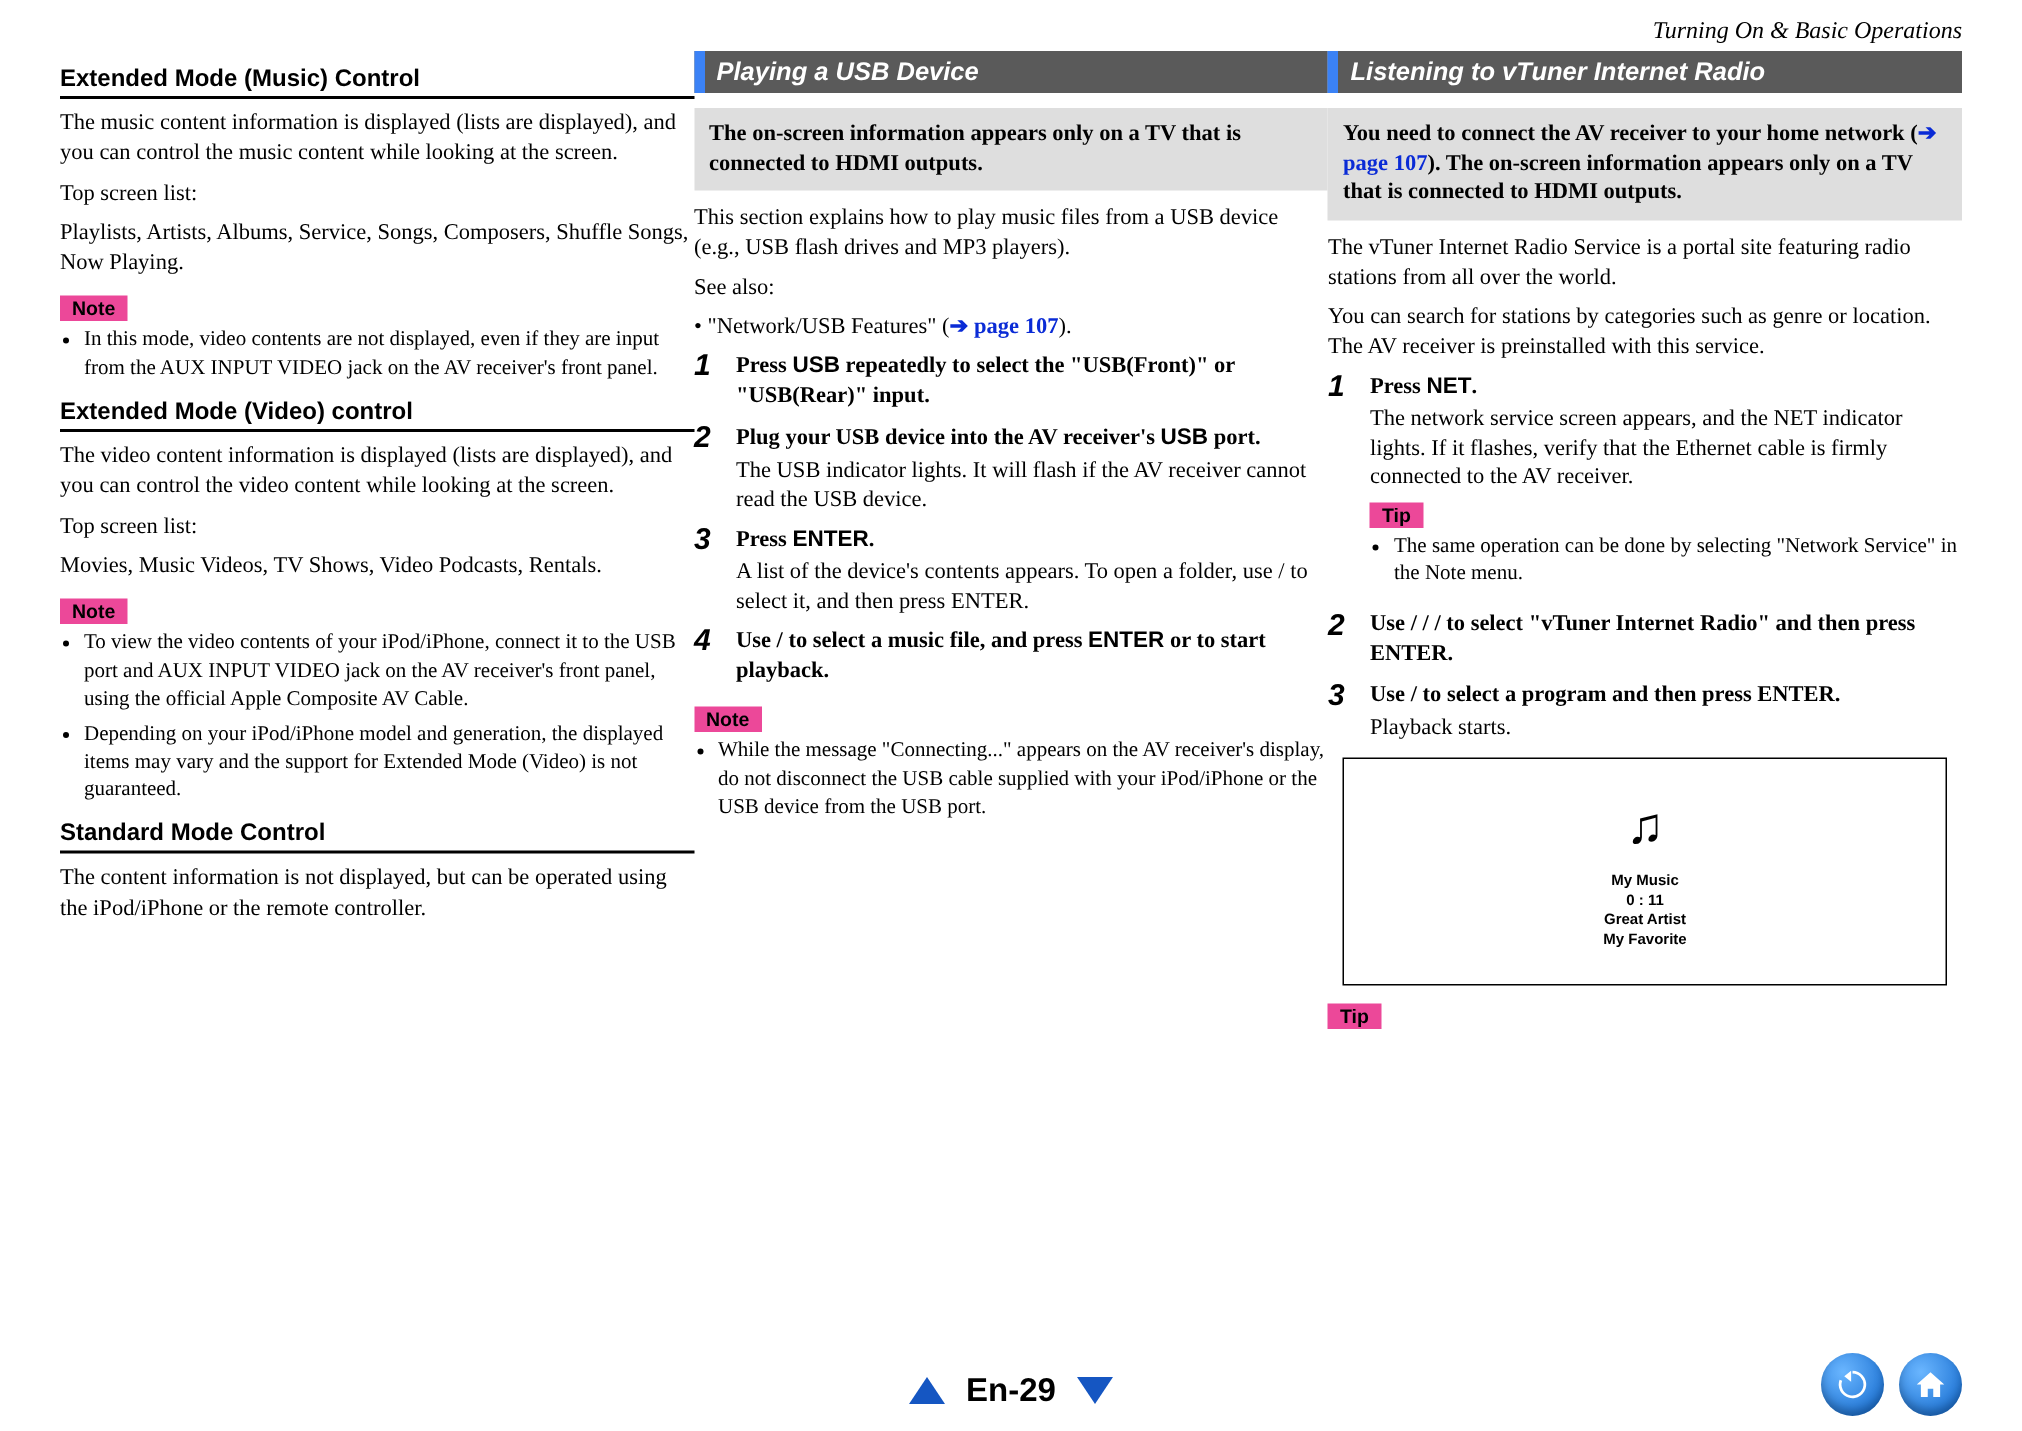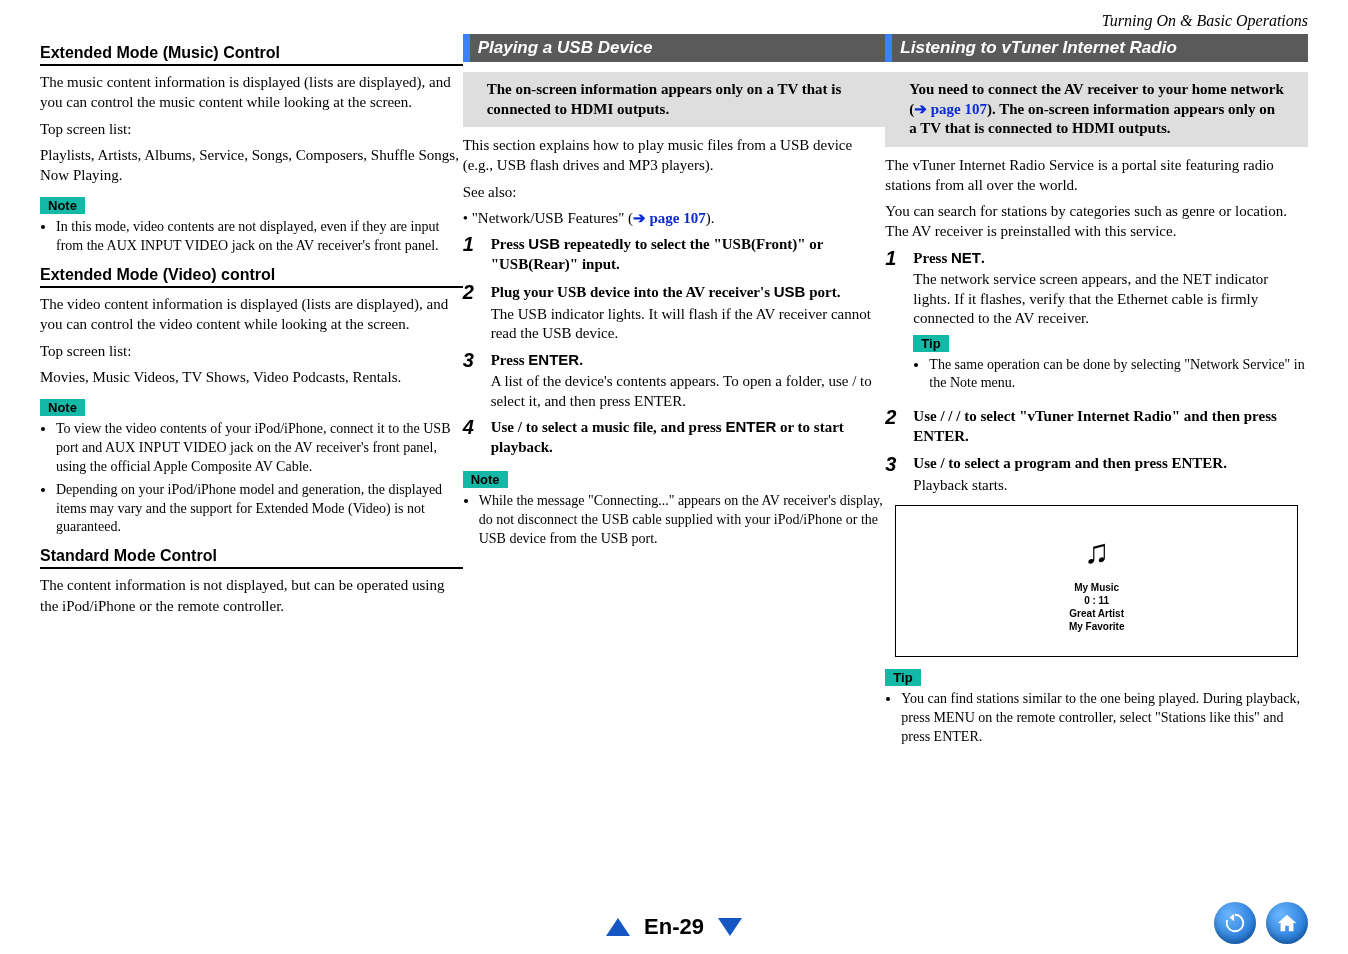--- a/index.html
+++ b/index.html
@@ -42,31 +42,31 @@
     font-weight: bold;
     color: #fff;
     background: #5a5a5a;
     border-left: 7px solid #3b82f6;
     padding: 4px 8px;
     font-size: 17px;
     margin: 0 0 10px 0;
   }
   .info-box {
     background: #dedede;
-    padding: 8px 24px;
+    padding: 8px 10px;
     font-weight: bold;
     font-size: 15px;
     margin-bottom: 8px;
     line-height: 1.3;
   }
   .info-box a { color: #0a2bd6; text-decoration: none; }
   p { margin: 2px 0 6px 0; line-height: 1.35; }
   .note-label, .tip-label {
     display: inline-block;
-    background: #14b8a6;
+    background: #ec4899;
     font-family: Arial, sans-serif;
     font-weight: bold;
     font-size: 13px;
     padding: 1px 8px;
     margin: 6px 0 2px 0;
   }
   ul.bullets {
     margin: 2px 0 8px 0;
     padding-left: 16px;
     font-size: 14px;
@@ -281,23 +281,20 @@
 
     <div class="screen-mock">
       <div class="music-icon">♫</div>
       <div>My Music</div>
       <div>0 : 11</div>
       <div>Great Artist</div>
       <div>My Favorite</div>
     </div>
 
     <div class="tip-label">Tip</div>
-    <ul class="bullets">
-        <li>You can find stations similar to the one being played. During playback, press MENU on the remote controller, select "Stations like this" and press ENTER.</li>
-      </ul>
   </div>
 
 </div>
 
 <div class="footer">
   <div class="tri up"></div>
   <span>En-29</span>
   <div class="tri down"></div>
 </div>
 

